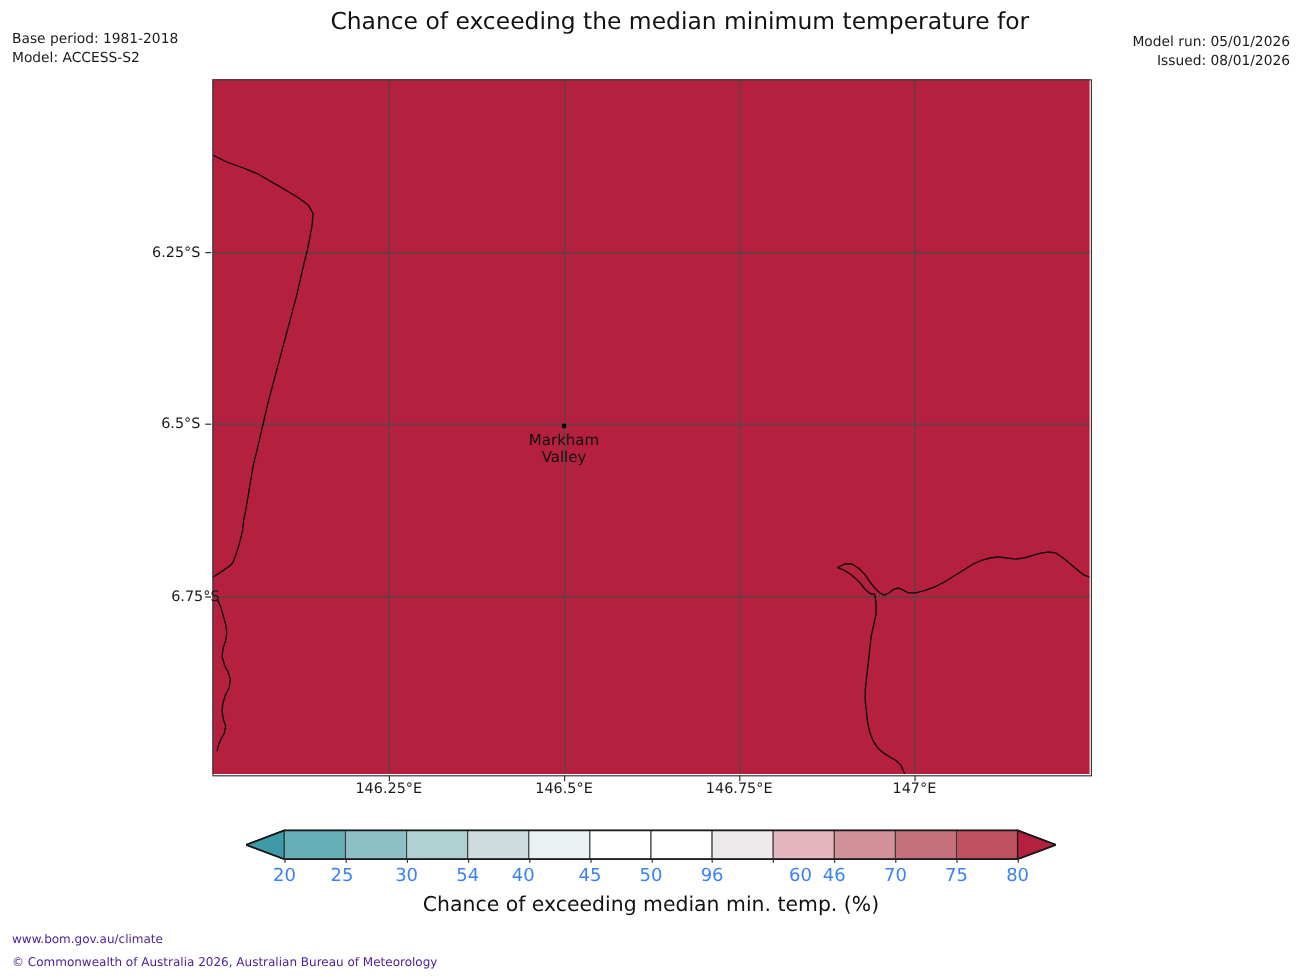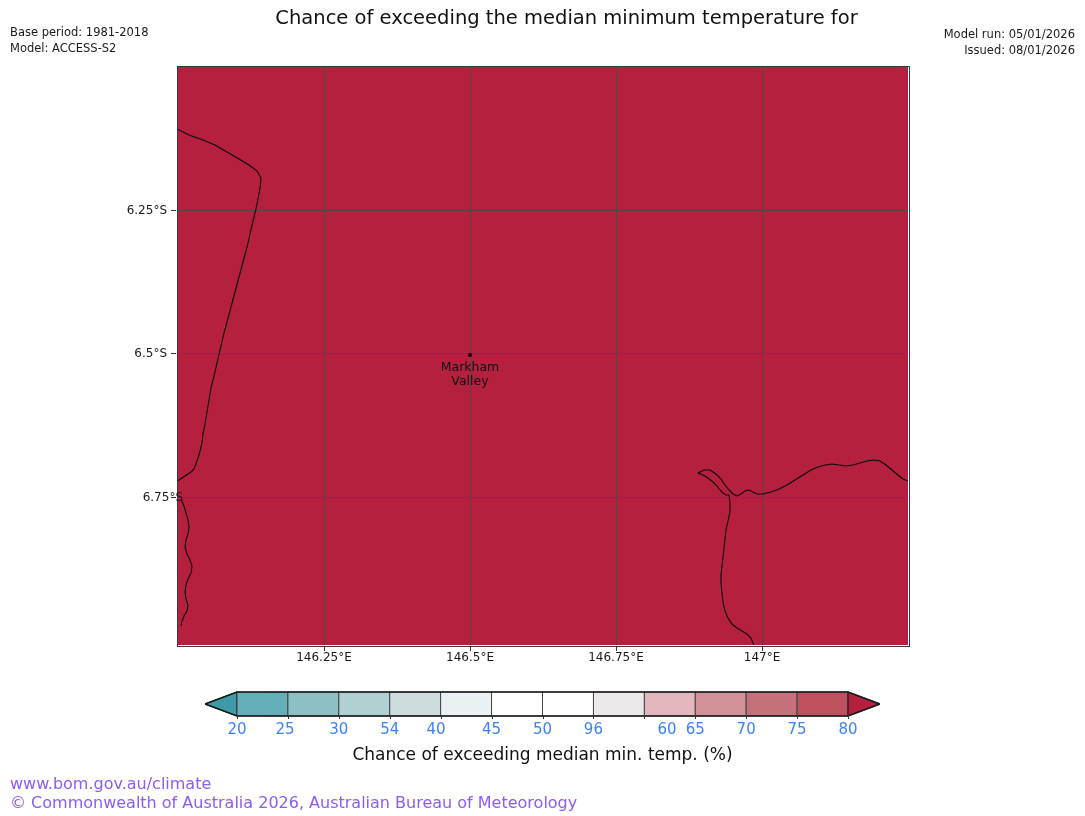--- a/index.html
+++ b/index.html
@@ -161,23 +161,23 @@
     top: 744px;
     text-align: center;
     font-size: 17px;
     color: #111;
   }
 
   
   .footer {
     position: absolute;
     left: 10px;
-    font-size: 16px;
+    font-size: 10px;
     line-height: 17px;
-    color: #8b5cf6;
+    color: #4c1d95;
     white-space: nowrap;
   }
   .footer.l1 { top: 775px; }
   .footer.l2 { top: 794px; }
 </style>
 </head>
 <body>
 
 <div class="hdr-left">
   <div>Base period: 1981-2018</div>
@@ -293,21 +293,21 @@
     <div class="cb-ticklabel" style="left: 231px;">40</div>
     <div class="cb-tickmark" style="left: 286.583px;"></div>
     <div class="cb-ticklabel" style="left: 286.583px;">45</div>
     <div class="cb-tickmark" style="left: 337.5px;"></div>
     <div class="cb-ticklabel" style="left: 337.5px;">50</div>
     <div class="cb-tickmark" style="left: 388.417px;"></div>
     <div class="cb-ticklabel" style="left: 388.417px;">96</div>
     <div class="cb-tickmark" style="left: 439.333px;"></div>
     <div class="cb-ticklabel" style="left: 462px;">60</div>
     <div class="cb-tickmark" style="left: 490.25px;"></div>
-    <div class="cb-ticklabel" style="left: 490.25px;">65</div>
+    <div class="cb-ticklabel" style="left: 490.25px;">46</div>
     <div class="cb-tickmark" style="left: 541.167px;"></div>
     <div class="cb-ticklabel" style="left: 541.167px;">70</div>
     <div class="cb-tickmark" style="left: 592.083px;"></div>
     <div class="cb-ticklabel" style="left: 592.083px;">75</div>
     <div class="cb-tickmark" style="left: 643px;"></div>
     <div class="cb-ticklabel" style="left: 643px;">80</div>
   </div>
 
 <div class="cb-caption">Chance of exceeding median min. temp. (%)</div>
 

